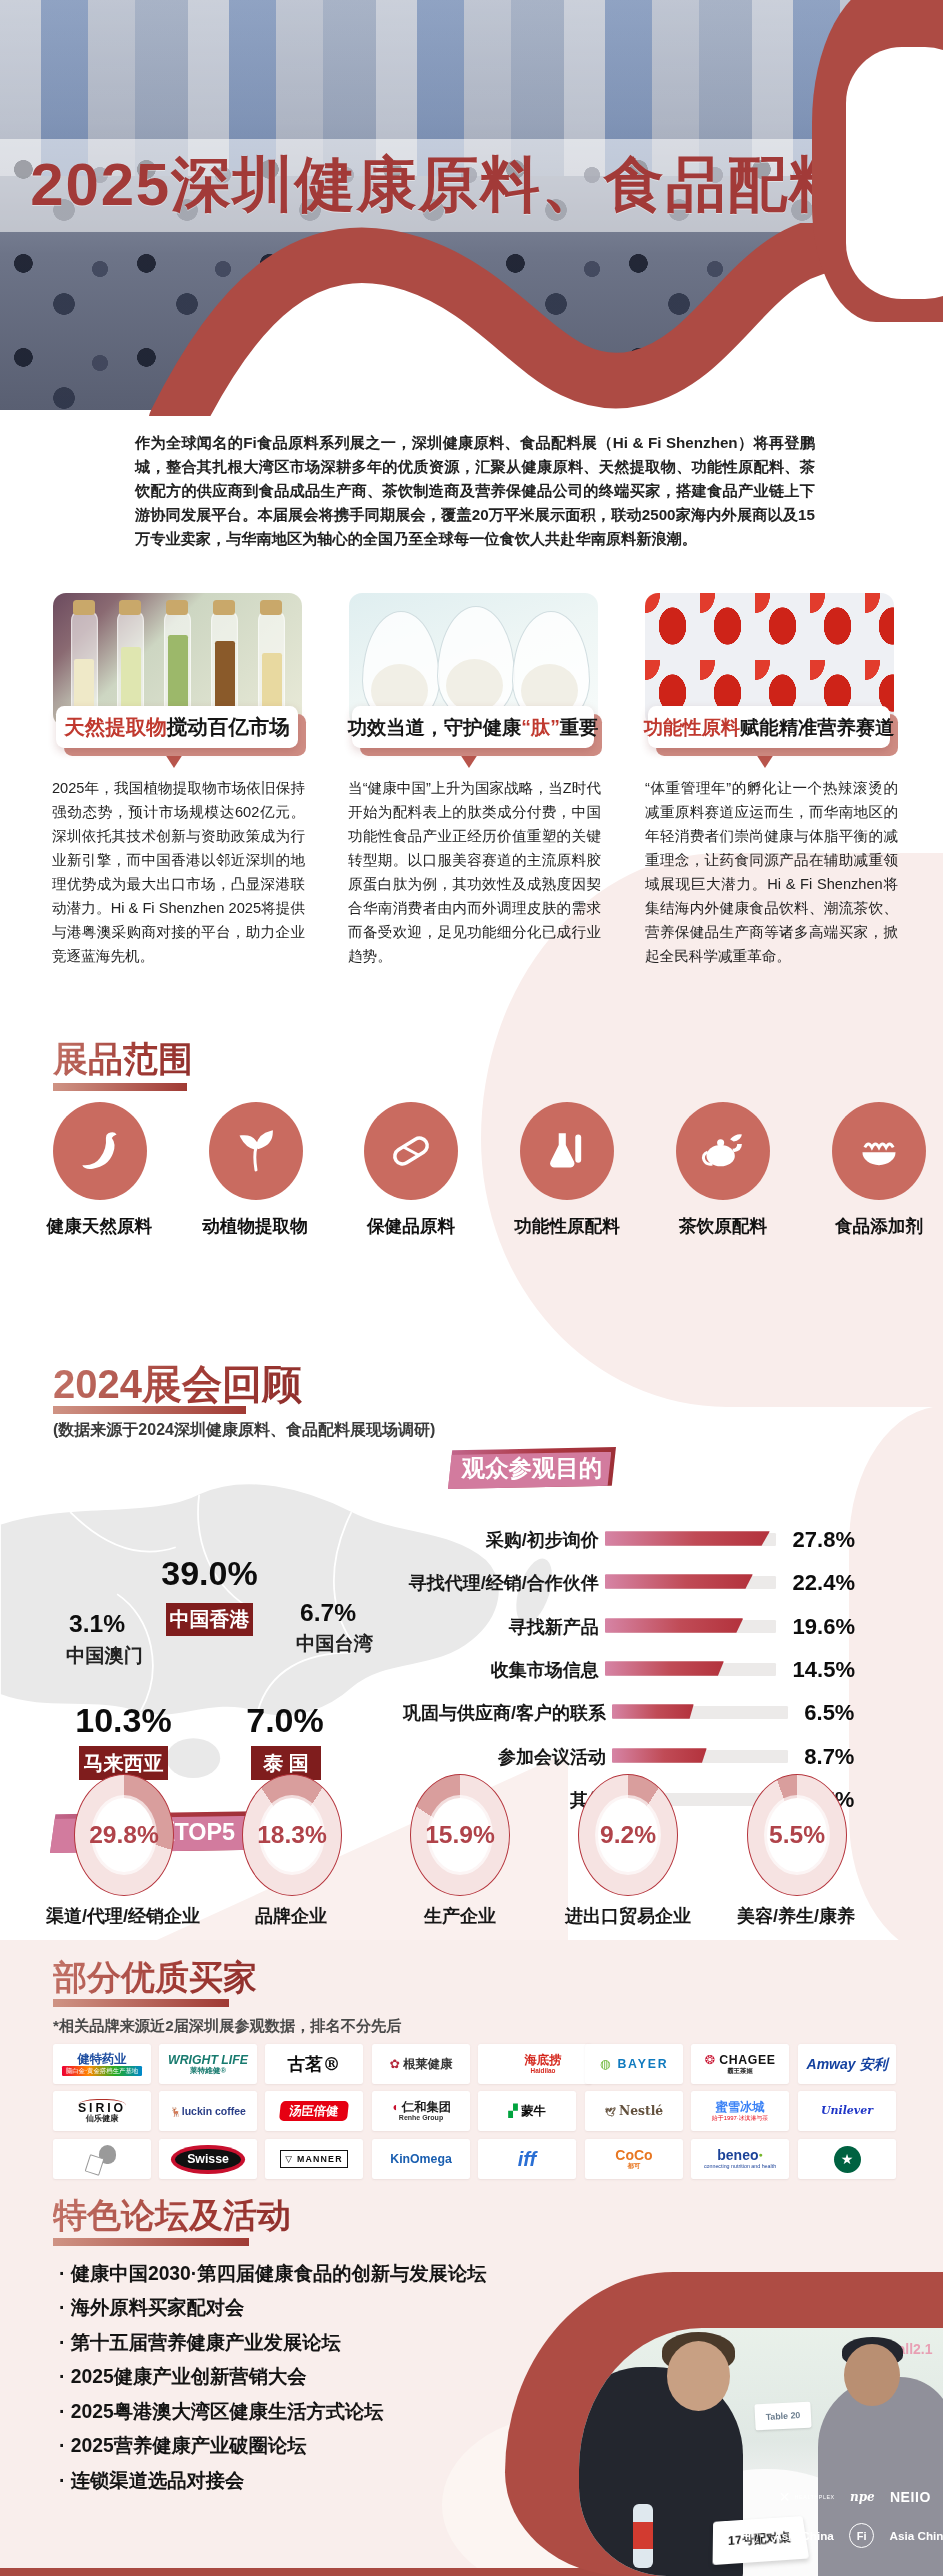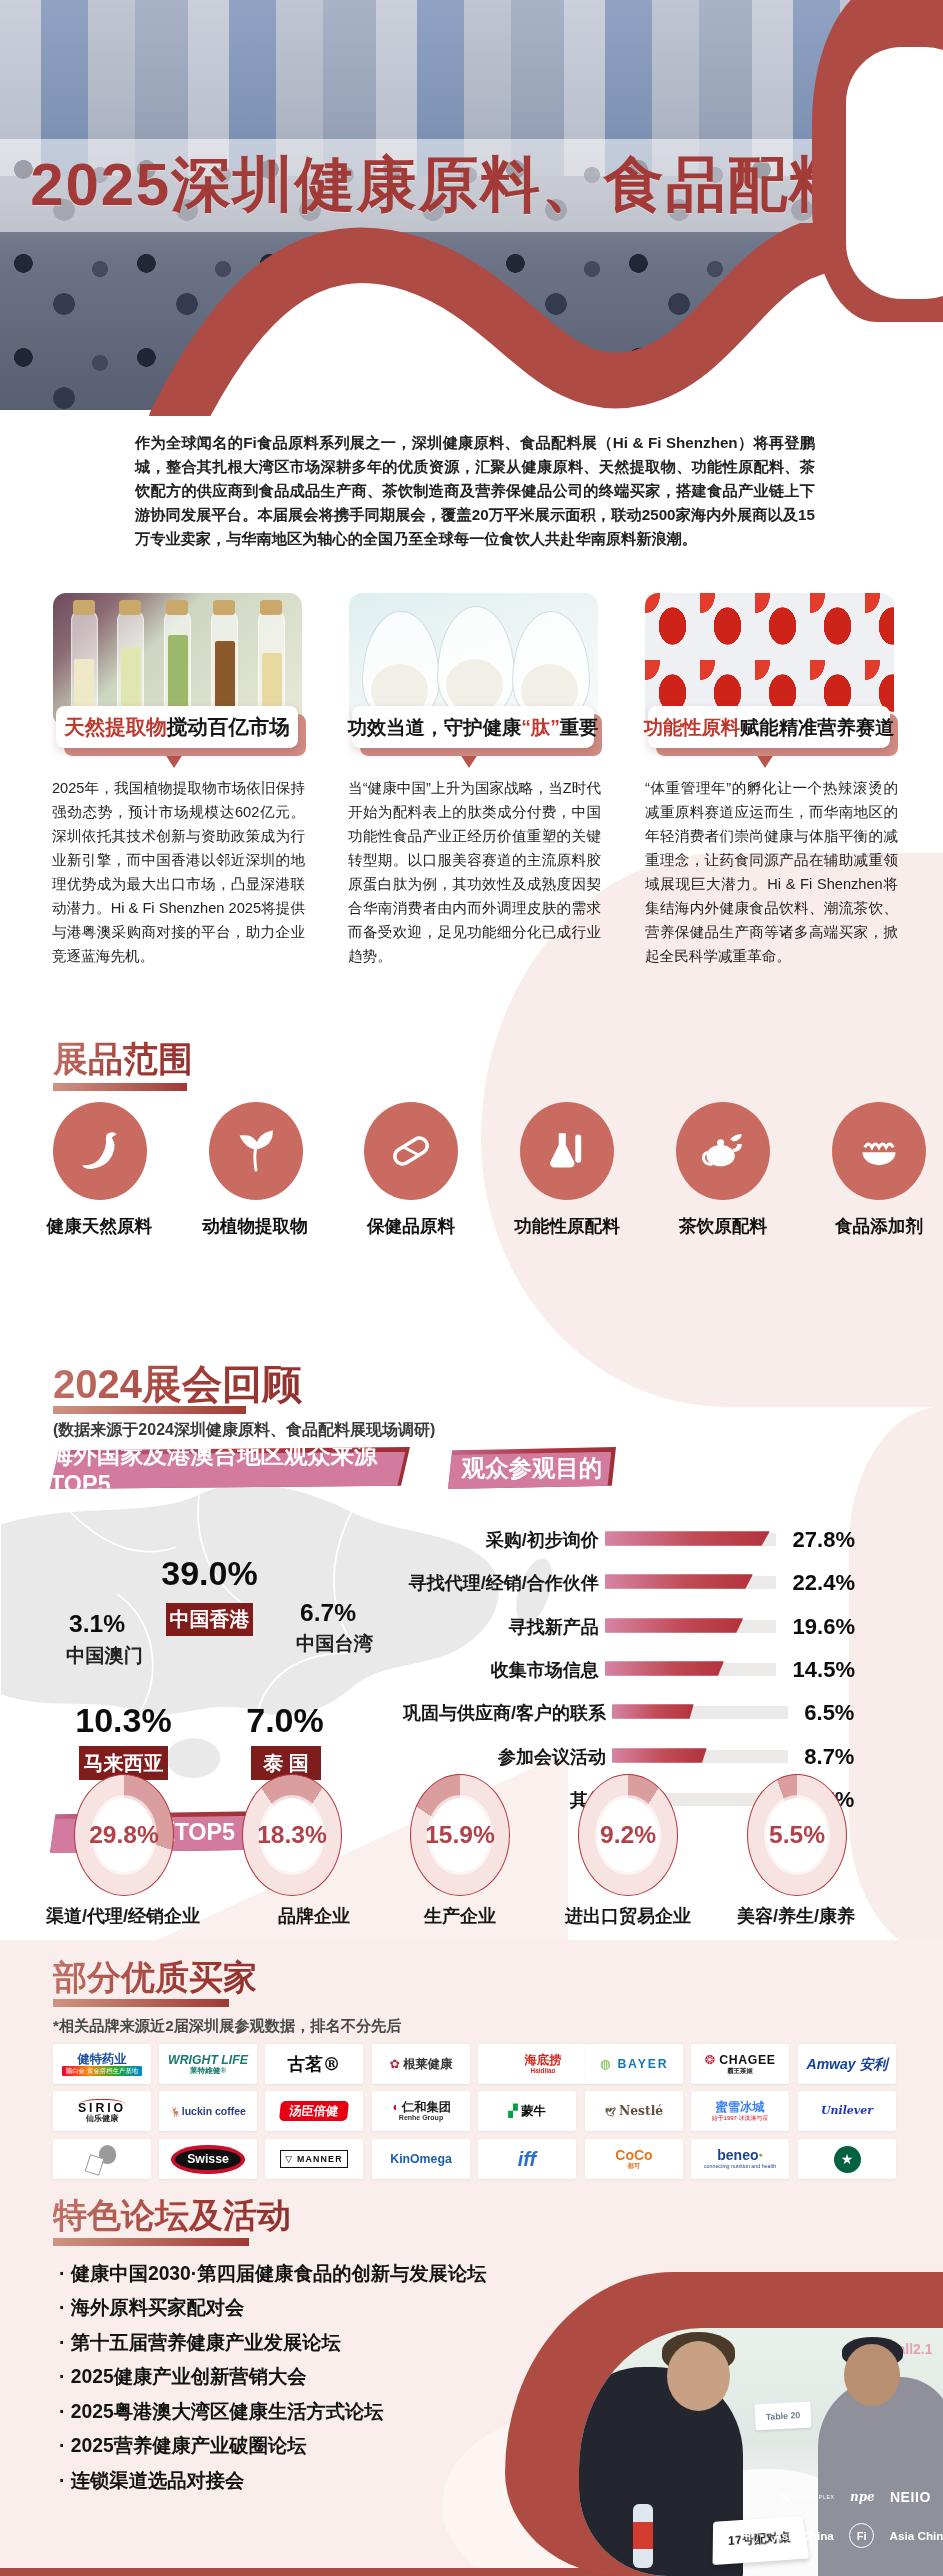--- a/index.html
+++ b/index.html
@@ -332,24 +332,20 @@
   <div class="abs mp-box" style="left:166px;top:1603px;width:87px;height:33px;">中国香港</div>
   <div class="abs mp-val" style="left:69px;top:1610px;font-size:24.6px;">3.1%</div>
   <div class="abs mp-plain" style="left:66px;top:1642px;">中国澳门</div>
   <div class="abs mp-val" style="left:300px;top:1599px;font-size:24.6px;">6.7%</div>
   <div class="abs mp-plain" style="left:296px;top:1630px;">中国台湾</div>
   <div class="abs mp-val" style="left:71px;top:1701px;width:105px;font-size:34px;text-align:center;">10.3%</div>
   <div class="abs mp-box" style="left:79px;top:1746px;width:89px;height:34px;">马来西亚</div>
   <div class="abs mp-val" style="left:241px;top:1701px;width:88px;font-size:34px;text-align:center;">7.0%</div>
   <div class="abs mp-box" style="left:251px;top:1746px;width:70px;height:34px;">泰  国</div>
 
-  <div class="abs banner" style="left:50px;top:1447px;width:360px;font-size:23.4px;">
-    <div class="banner-back"></div>
-      <span>海外国家及港澳台地区观众来源TOP5</span>
-  </div>
   <div class="abs banner" style="left:448px;top:1447px;width:168px;font-size:23.4px;">
     <div class="banner-back"></div>
       <span>观众参观目的</span>
   </div>
   <div class="abs banner" style="left:50px;top:1811px;width:216px;font-size:23.4px;">
     <div class="banner-back"></div>
       <span>观众来源TOP5</span>
   </div>
 
   <div class="abs bar-row" style="top:1526px;">
@@ -421,21 +417,21 @@
       <div class="hole">
         <span>9.2%</span>
       </div>
     </div>
   <div class="donut" style="left: 747px; background: conic-gradient(from -20deg, rgb(217, 158, 157) 0deg, rgb(217, 158, 157) 19.8deg, rgb(246, 227, 226) 19.8deg, rgb(246, 227, 226) 360deg);">
       <div class="hole">
         <span>5.5%</span>
       </div>
     </div>
   <div class="abs donut-label" style="left:29px;">渠道/代理/经销企业</div>
-  <div class="abs donut-label" style="left:197px;margin-left:23px;">品牌企业</div>
+  <div class="abs donut-label" style="left:197px;">品牌企业</div>
   <div class="abs donut-label" style="left:366px;">生产企业</div>
   <div class="abs donut-label" style="left:534px;">进出口贸易企业</div>
   <div class="abs donut-label" style="left:702px;">美容/养生/康养</div>
 
   <div class="abs sec-title" style="left:53px;top:1955px;font-size:34px;z-index:4;">部分优质买家</div>
   <div class="abs sec-bar" style="left:53px;top:1999px;width:176px;z-index:4;"></div>
   <div class="abs buyers-note" style="left:53px;top:2016px;z-index:4;">*相关品牌来源近2届深圳展参观数据，排名不分先后</div>
 
   <div class="abs lg-card b1" style="left:53px;top:2044px;">
       <span class="nm">健特药业</span>

